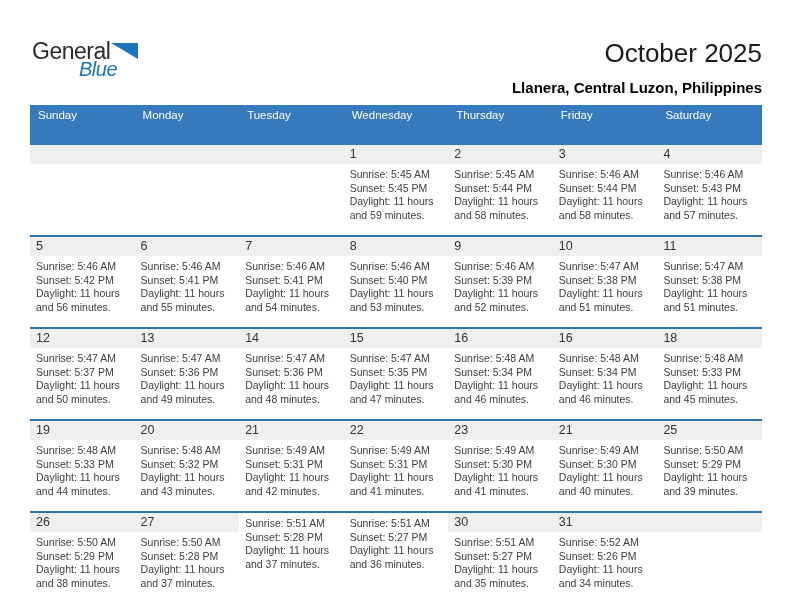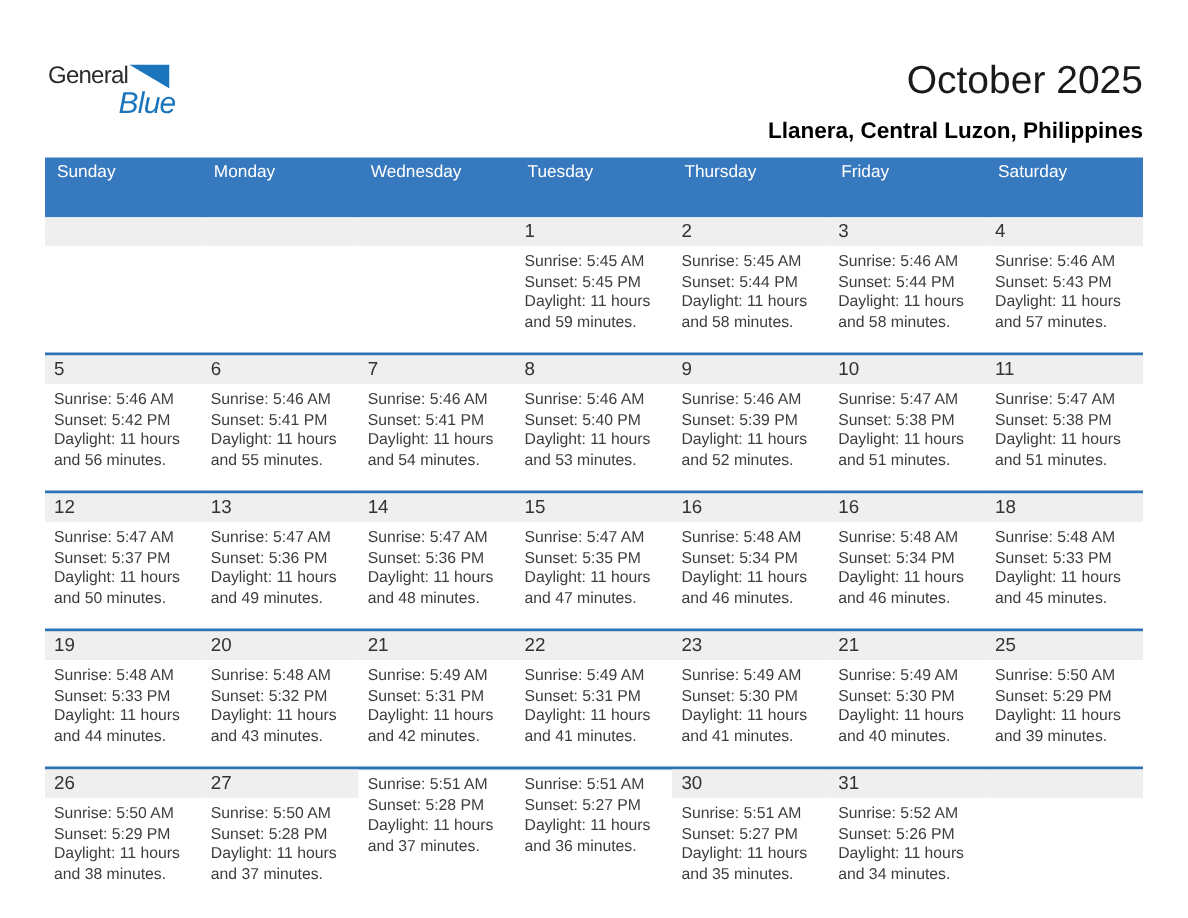--- a/index.html
+++ b/index.html
@@ -9,21 +9,21 @@
     height: 612px;
     background: #ffffff;
     font-family: "Liberation Sans", sans-serif;
     overflow: hidden;
   }
   .page { position: relative; width: 792px; height: 612px; }
 
   
   .logo { position: absolute; left: 32px; top: 40px; }
   .logo-row { display: flex; align-items: flex-start; }
-  .logo-general { font-size: 16px; line-height: 22px; color: #2b2b2b; letter-spacing: -0.5px; }
+  .logo-general { font-size: 23px; line-height: 22px; color: #2b2b2b; letter-spacing: -0.5px; }
   .logo-tri { margin-left: 1px; margin-top: 3px; }
   .logo-blue { font-size: 20px; line-height: 21px; color: #1b75bc; margin-left: 47px; margin-top: -3px; letter-spacing: -0.5px; font-style: italic; }
 
   
   .title {
     position: absolute; top: 38px; right: 30px;
     font-size: 26px; color: #1a1a1a; font-weight: 400;
     text-align: right; white-space: nowrap;
   }
   .subtitle {
@@ -64,22 +64,22 @@
     <div class="logo-blue">Blue</div>
   </div>
 
   <div class="title">October 2025</div>
   <div class="subtitle">Llanera, Central Luzon, Philippines</div>
 
   <div class="calendar">
     <div class="dow-row">
       <div class="dow-cell">Sunday</div>
       <div class="dow-cell">Monday</div>
+      <div class="dow-cell">Tuesday</div>
       <div class="dow-cell">Wednesday</div>
-      <div class="dow-cell">Tuesday</div>
       <div class="dow-cell">Thursday</div>
       <div class="dow-cell">Friday</div>
       <div class="dow-cell">Saturday</div>
     </div>
     <div id="weeks-container">
         <div class="week">
           <div class="day">
             <div class="date-row"></div>
           </div>
           <div class="day">

